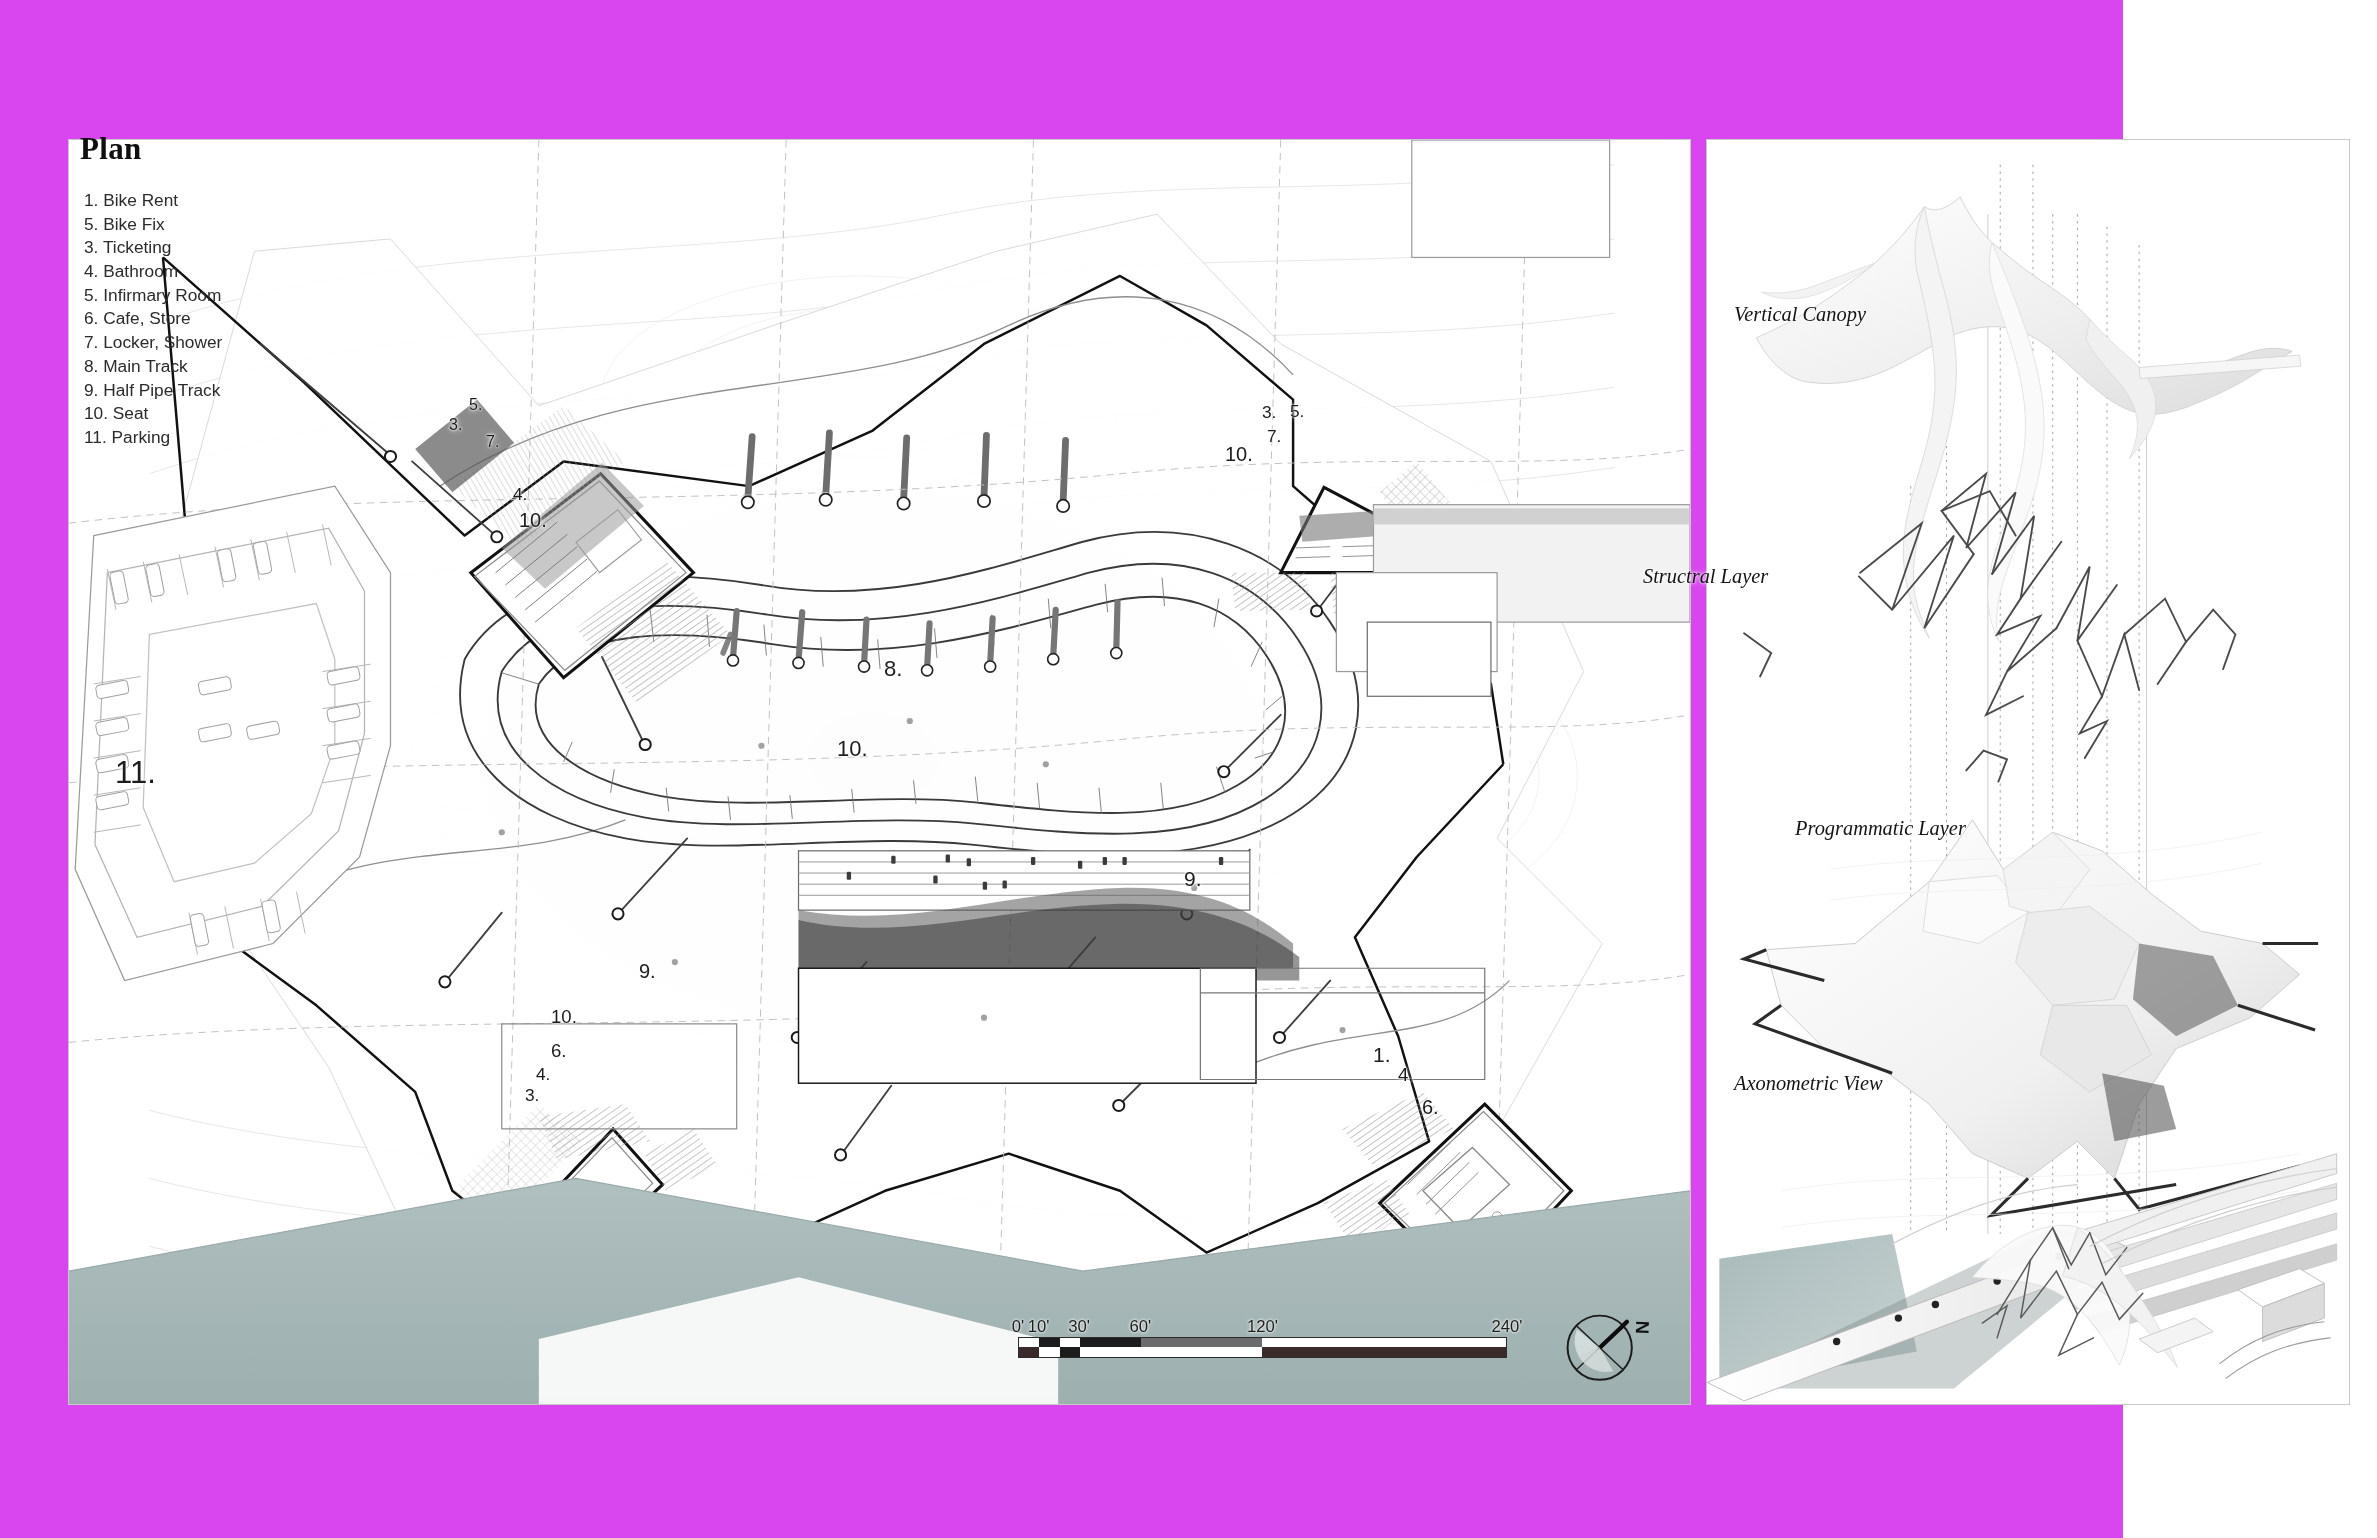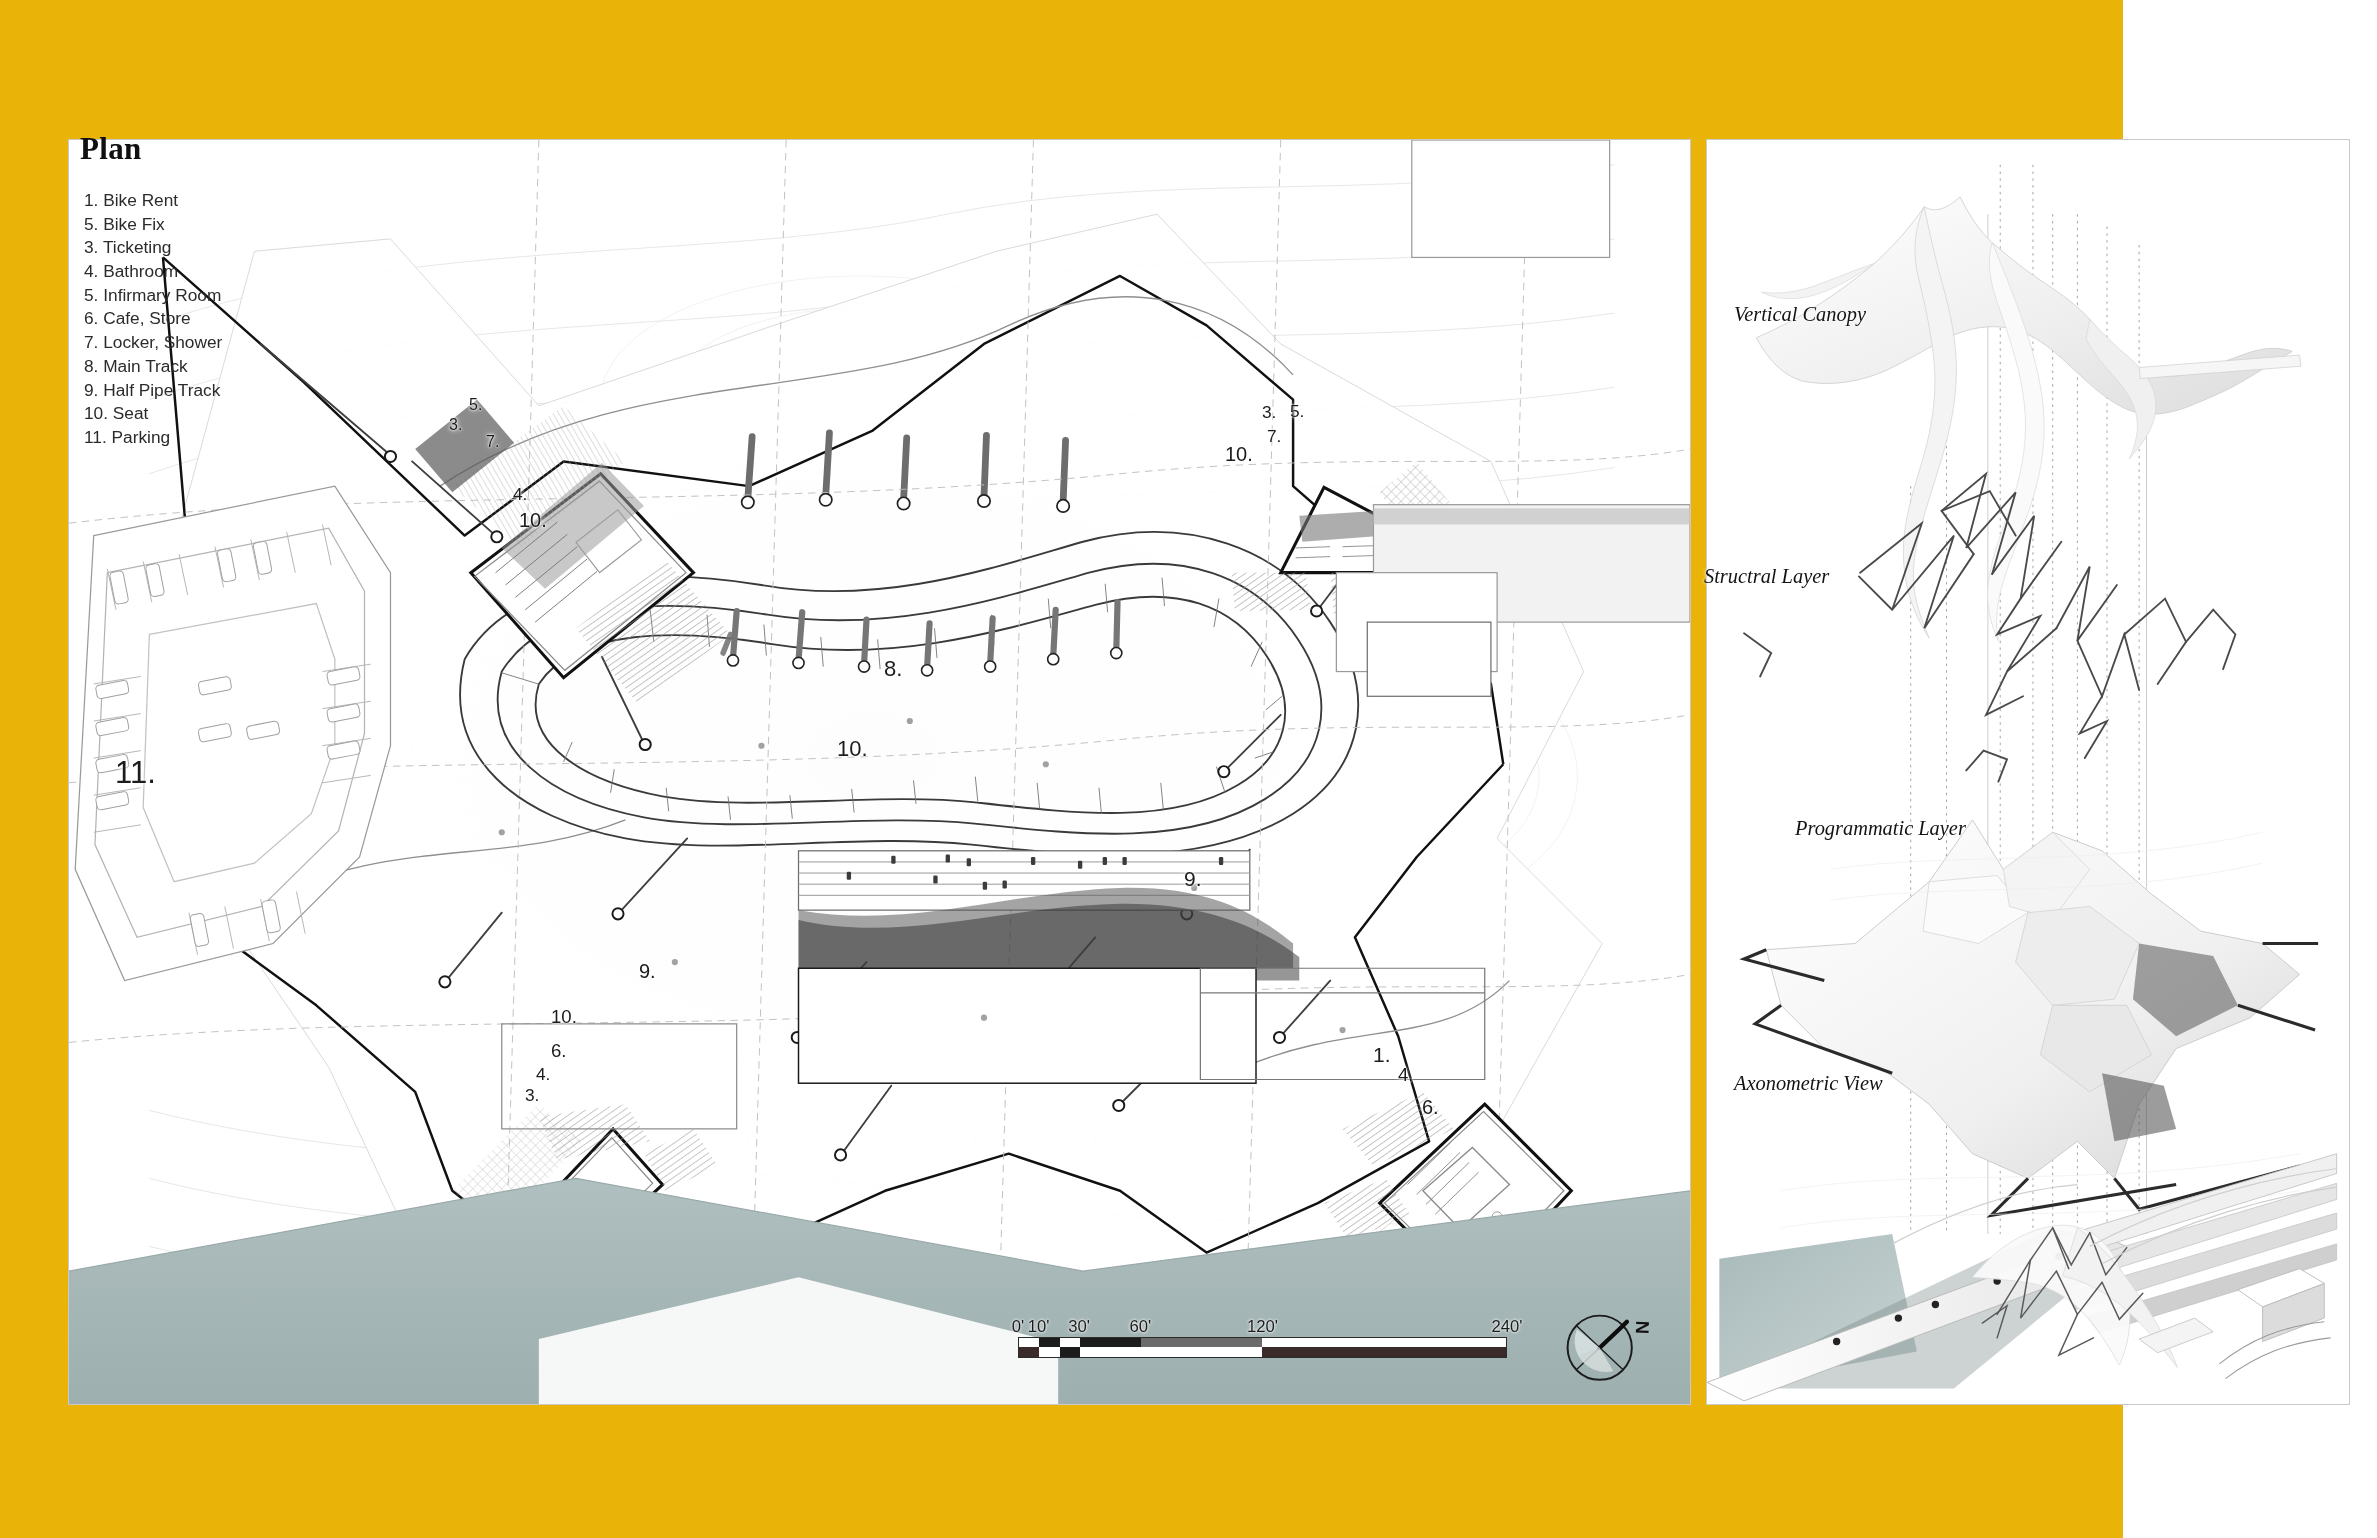--- a/index.html
+++ b/index.html
@@ -3,21 +3,21 @@
 <meta charset="utf-8">
 <style>
   html,body{margin:0;padding:0;background:#ffffff;}
   body{
     width:2377px;height:1539px;position:relative;overflow:hidden;
     font-family:"Liberation Sans", sans-serif;
     background:#ffffff;
   }
 
   
-  #board{position:absolute;left:0;top:0;width:2123px;height:1539px;background:#eab308;}
+  #board{position:absolute;left:0;top:0;width:2123px;height:1539px;background:#d946ef;}
 
   .panel{
     position:absolute;background:#ffffff;
     border:1.2px solid #c9c9c9;
     box-sizing:border-box;overflow:hidden;
   }
   #panel-plan{left:68px;top:139px;width:1623px;height:1266px;}
   #panel-layers{left:1706px;top:139px;width:644px;height:1266px;}
 
   
@@ -58,21 +58,21 @@
   #north{position:absolute;left:1554px;top:1297px;width:105px;height:99px;z-index:45;}
 
   
   .layer-label{
     position:absolute;z-index:40;
     font-family:"Liberation Serif", serif;font-style:italic;
     font-size:20.4px;color:#131313;white-space:nowrap;
     text-shadow:0 0 5px #fff,0 0 2.5px #fff;
   }
   #lbl-canopy{left:1734px;top:303px;}
-  #lbl-struct{left:1704px;top:565px;}
+  #lbl-struct{left:1643px;top:565px;}
   #lbl-program{left:1787px;top:817px;margin-left:8px;}
   #lbl-axon{left:1734px;top:1072px;}
 
   #layers-svg{position:absolute;left:0;top:0;width:100%;height:100%;}
 </style>
 </head>
 <body>
 
 <div id="board">
 

